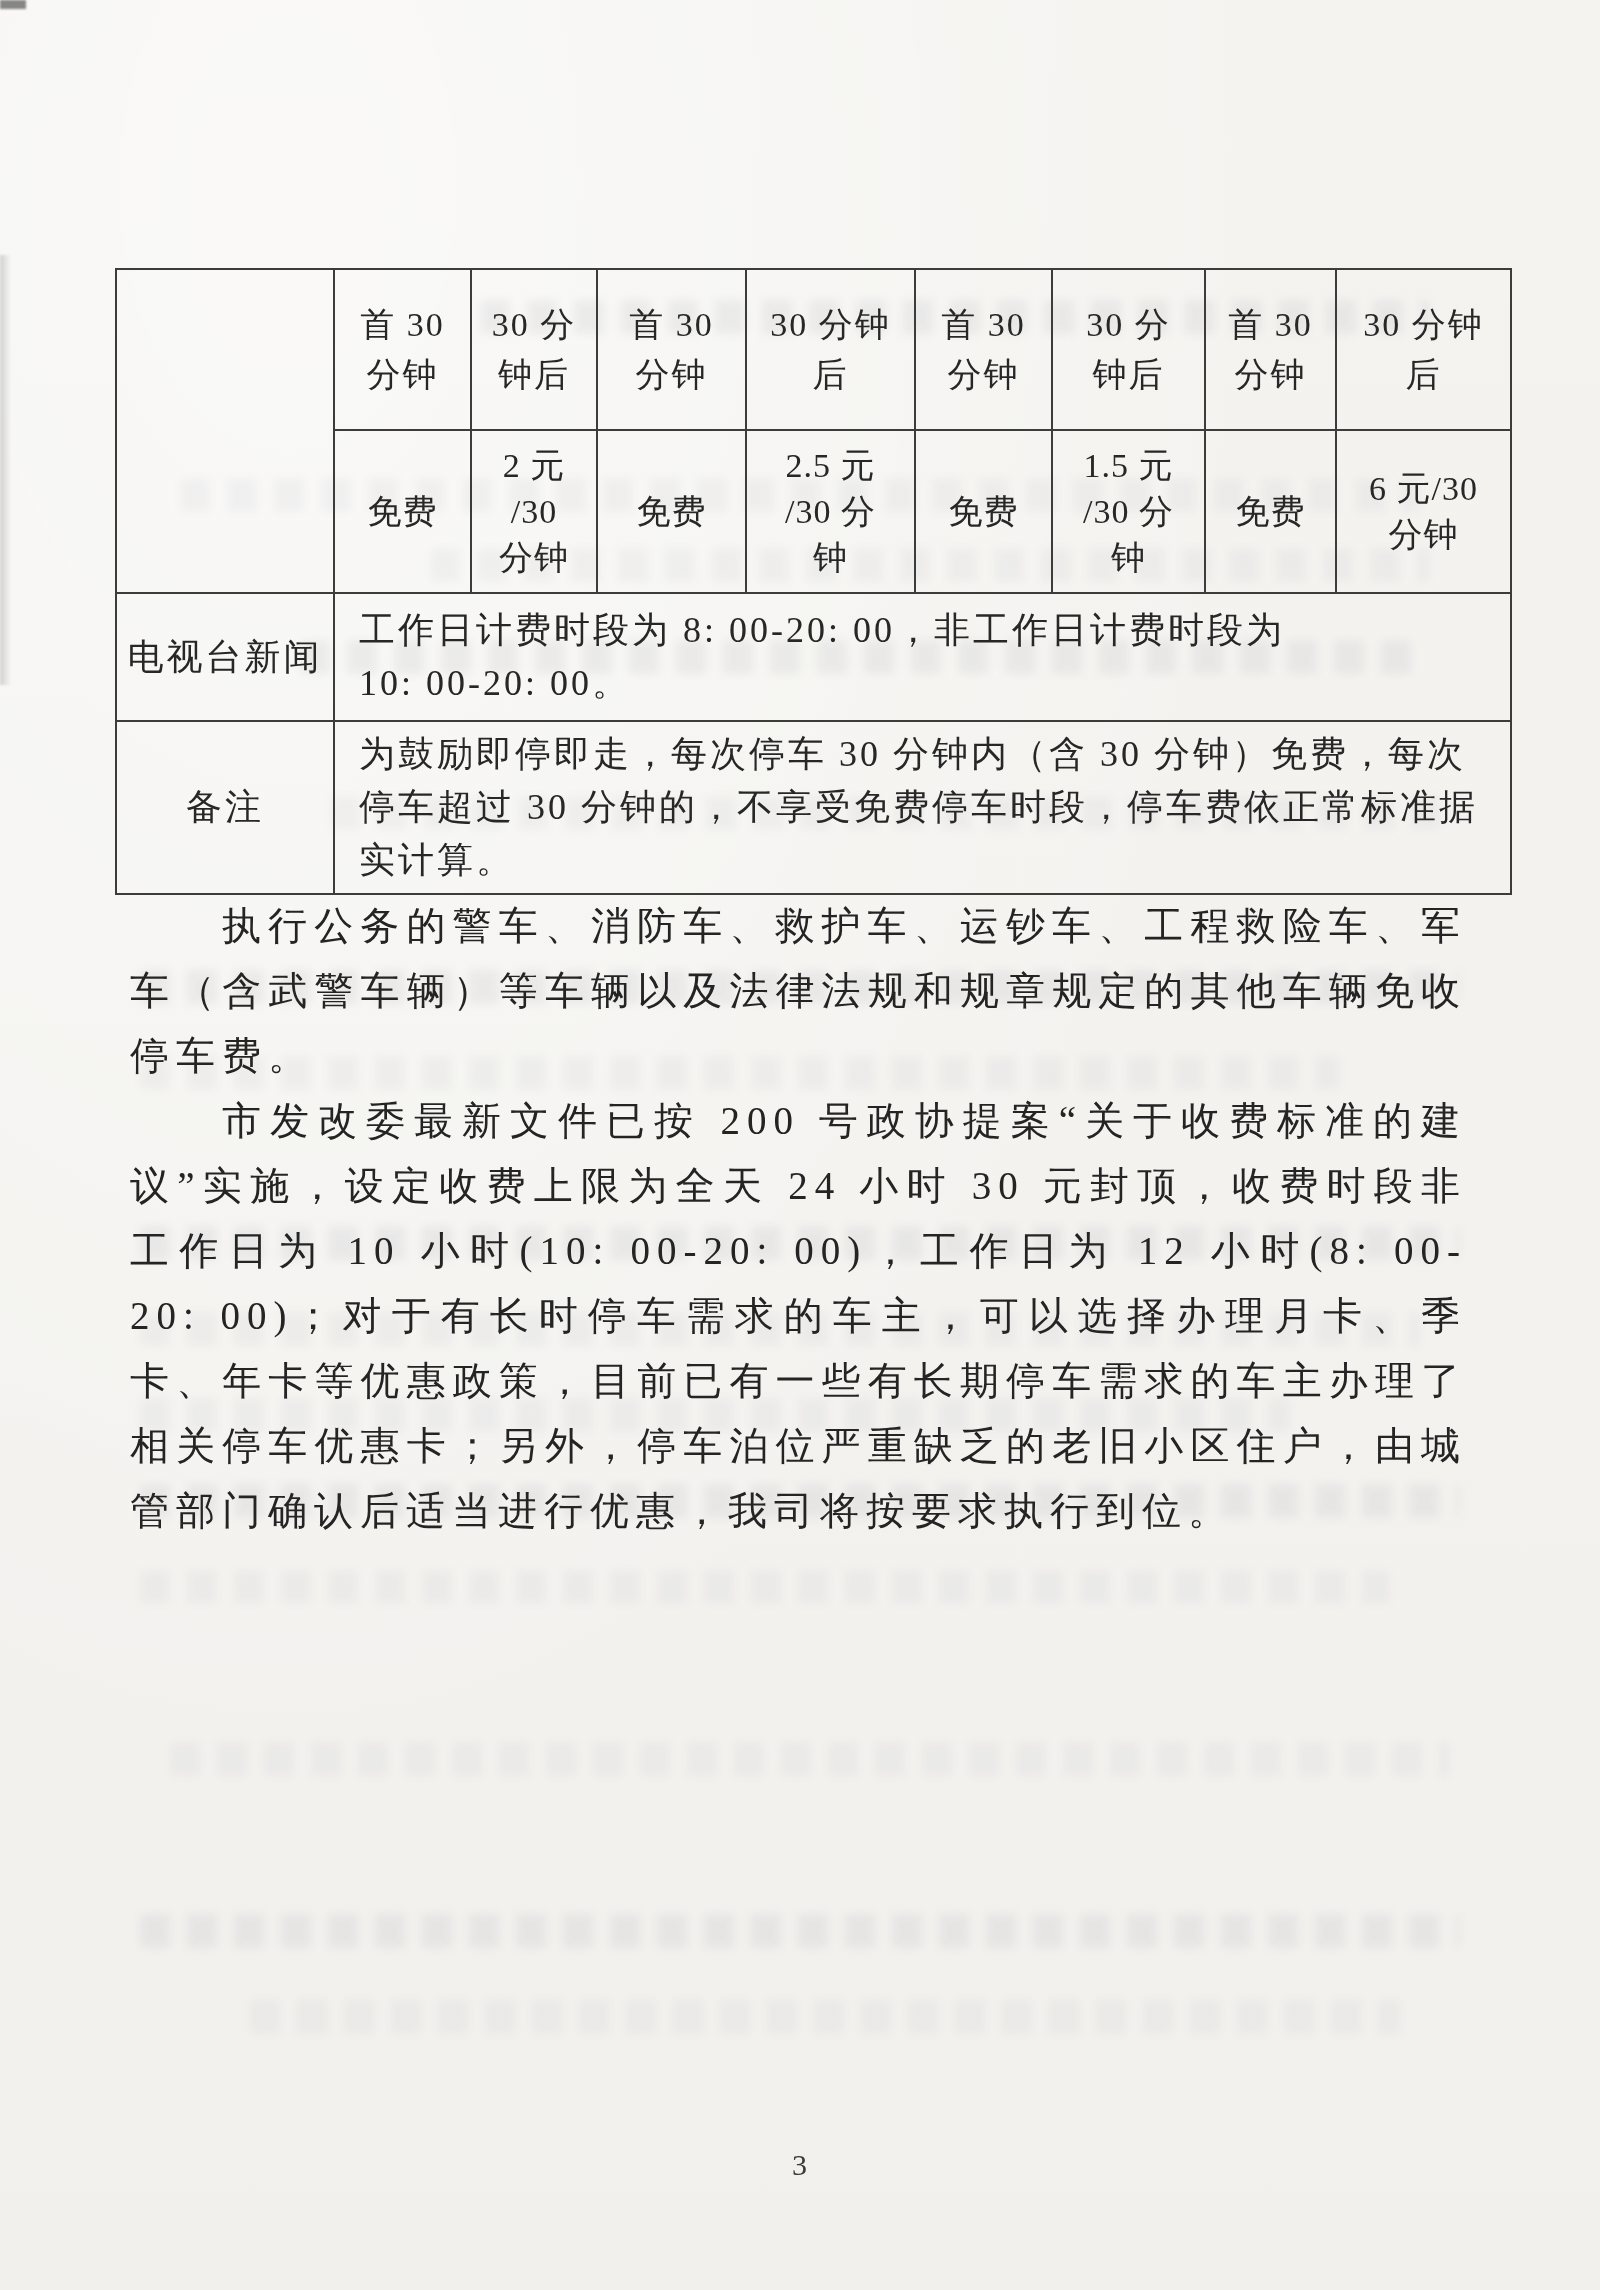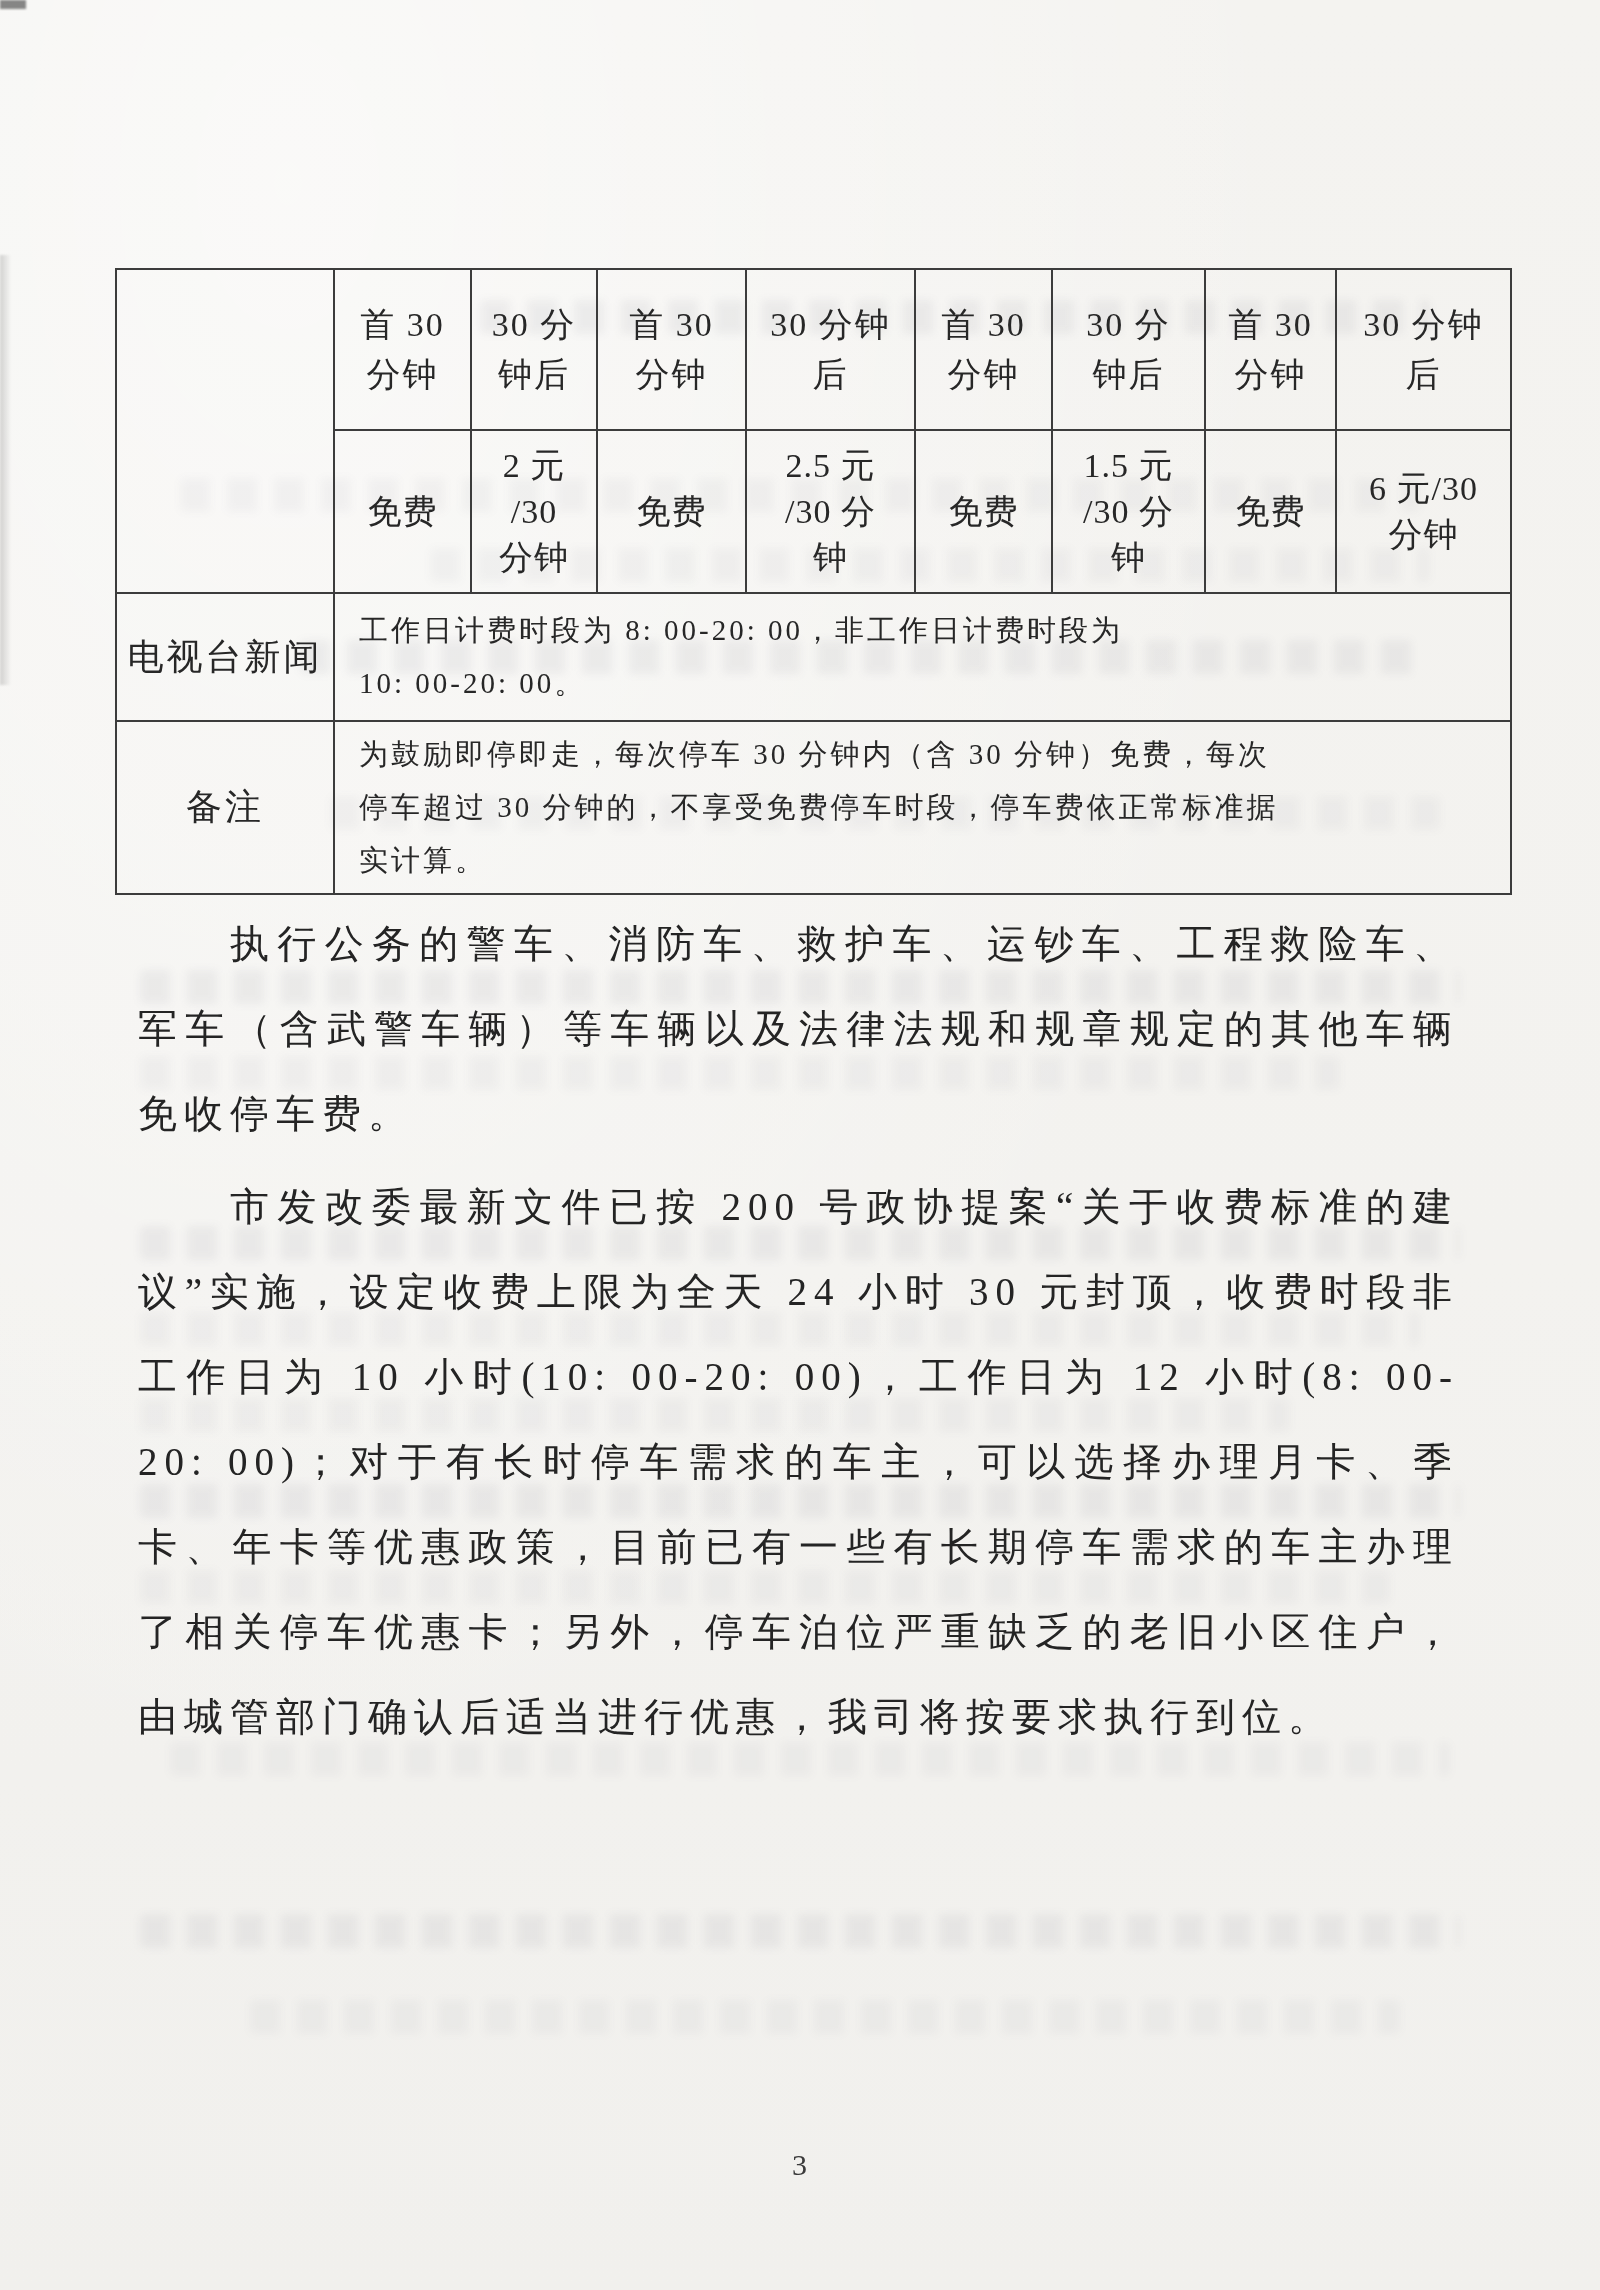--- a/index.html
+++ b/index.html
@@ -24,29 +24,29 @@
     letter-spacing:2px;white-space:pre-line;
   }
   .fee-cell{
     text-align:center;font-size:34px;line-height:46px;
     letter-spacing:1px;white-space:pre-line;
   }
   .row-label{
     text-align:center;font-size:36px;letter-spacing:3px;
   }
   .row-content{
-    font-size:29px;line-height:53px;letter-spacing:3px;
+    font-size:36px;line-height:53px;letter-spacing:3px;
     padding:6px 18px 6px 24px;white-space:pre-line;text-align:left;
   }
   
   .body-text{
     position:absolute;left:130px;top:893px;width:1337px;
   }
   .body-text p{
-    margin:8px;font-size:39px;line-height:85px;letter-spacing:7px;
+    margin:0;font-size:39px;line-height:65px;letter-spacing:7px;
     text-align:justify;text-indent:92px;color:#242424;
   }
   .page-number{
     position:absolute;left:0;right:0;top:2148px;text-align:center;
     font-size:30px;color:#3a3a3a;letter-spacing:1px;
   }
   
   .ghost{
     position:absolute;height:34px;pointer-events:none;border-radius:5px;
     background:repeating-linear-gradient(90deg,

